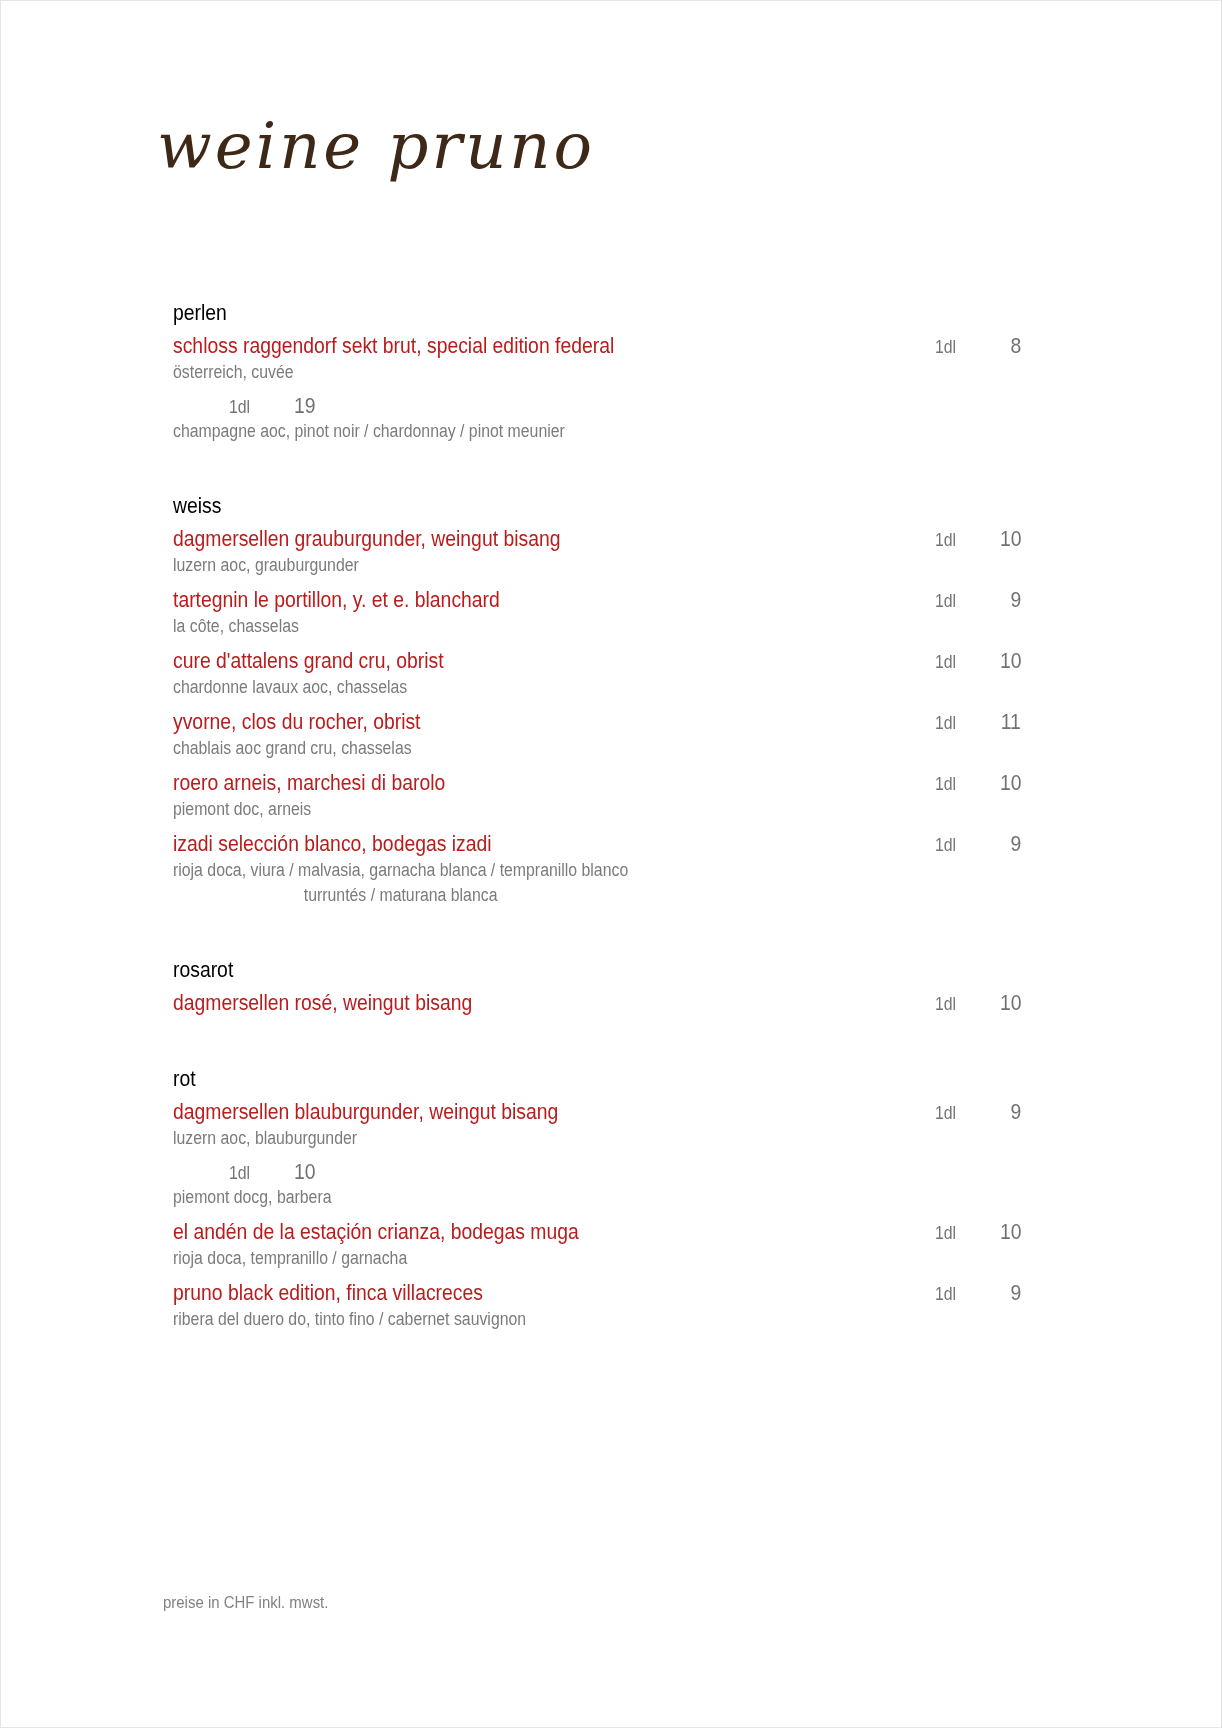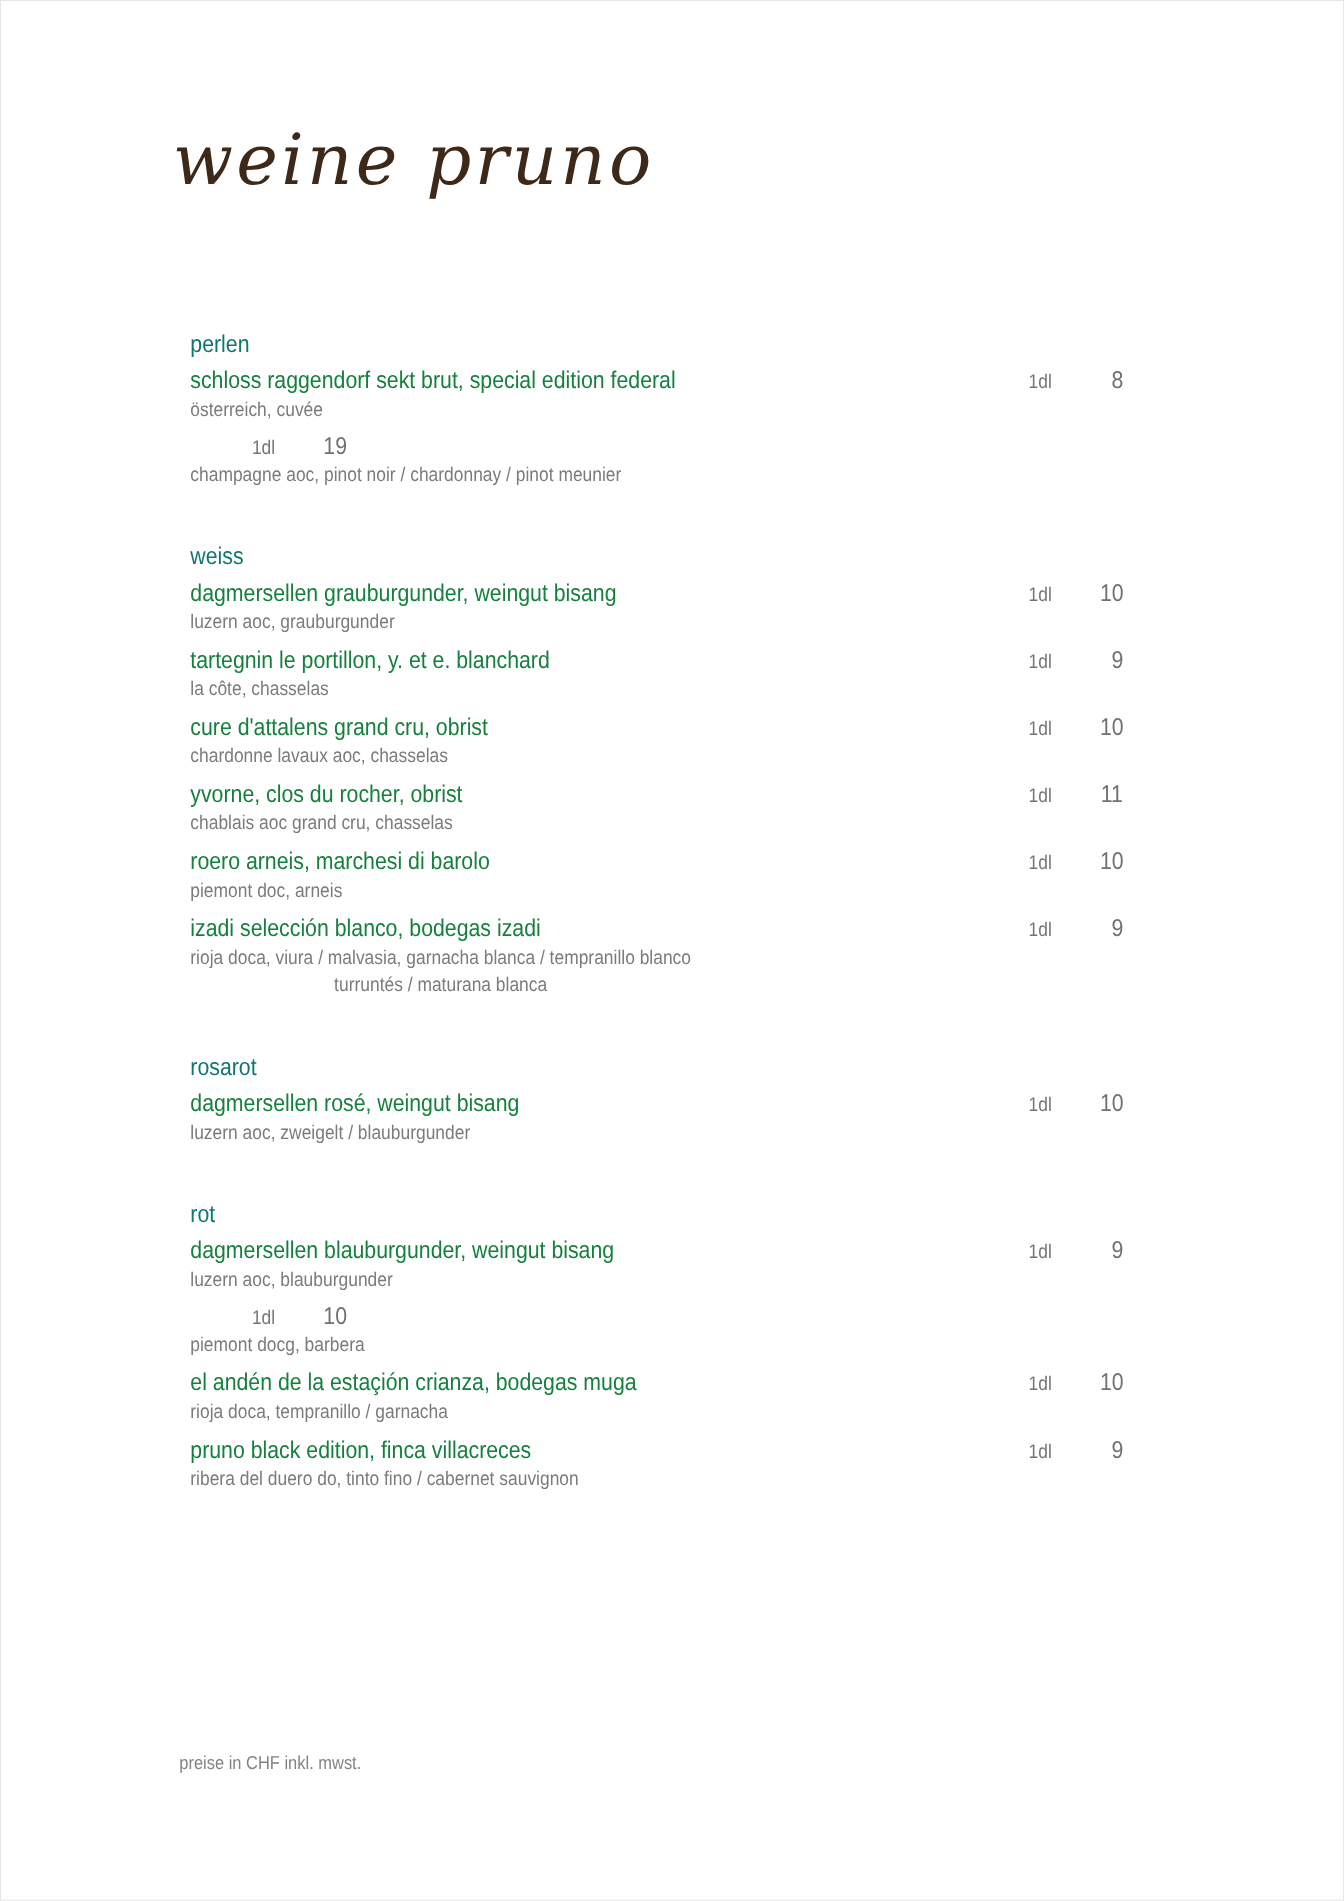--- a/index.html
+++ b/index.html
@@ -8,24 +8,24 @@
     background:#ffffff;box-sizing:border-box;border:1px solid #e6e6e6;
     font-family:"Liberation Sans",sans-serif;
   }
   .title{
     position:absolute;left:156px;top:108px;
     font-family:"DejaVu Serif",serif;font-style:italic;
     font-size:64px;color:#3e2817;letter-spacing:3px;white-space:nowrap;
   }
   .menu{position:absolute;left:172px;top:298px;width:848px;}
   .section{margin-bottom:48px;}
-  .section-header{font-size:22px;line-height:28px;color:#0f766e;margin-bottom:5px;}
+  .section-header{font-size:22px;line-height:28px;color:#000000;margin-bottom:5px;}
   .item{margin-bottom:8px;}
   .row{display:flex;align-items:baseline;}
-  .namecell{flex:0 0 706px;font-size:22px;line-height:28px;color:#15803d;white-space:nowrap;}
+  .namecell{flex:0 0 706px;font-size:22px;line-height:28px;color:#b91c1c;white-space:nowrap;}
   .unitcell{flex:0 0 80px;font-size:18px;color:#737577;text-align:right;}
   .pricecell{flex:0 0 62px;text-align:right;font-size:22px;color:#6f7173;}
   .desc{font-size:18px;line-height:25px;color:#7a7b7d;white-space:nowrap;}
   .cond{display:inline-block;transform:scaleX(0.88);transform-origin:0 50%;}
   .pricecell .cond{transform-origin:100% 50%;}
   .desc-center{text-align:center;white-space:nowrap;}
   .desc-center div{white-space:nowrap;}
   .footer{position:absolute;left:162px;top:1592px;font-size:17px;color:#808284;}
 </style>
 </head>
@@ -123,21 +123,20 @@
 
     <div class="section">
       <div class="section-header"><span class="cond">rosarot</span></div>
 
       <div class="item">
         <div class="row">
           <div class="namecell"><span class="cond">dagmersellen rosé, weingut bisang</span></div>
           <div class="unitcell"><span class="cond">1dl</span></div>
           <div class="pricecell"><span class="cond">10</span></div>
         </div>
-        <div class="desc"><span class="cond">luzern aoc, zweigelt / blauburgunder</span></div>
       </div>
     </div>
 
     <div class="section">
       <div class="section-header"><span class="cond">rot</span></div>
 
       <div class="item">
         <div class="row">
           <div class="namecell"><span class="cond">dagmersellen blauburgunder, weingut bisang</span></div>
           <div class="unitcell"><span class="cond">1dl</span></div>

